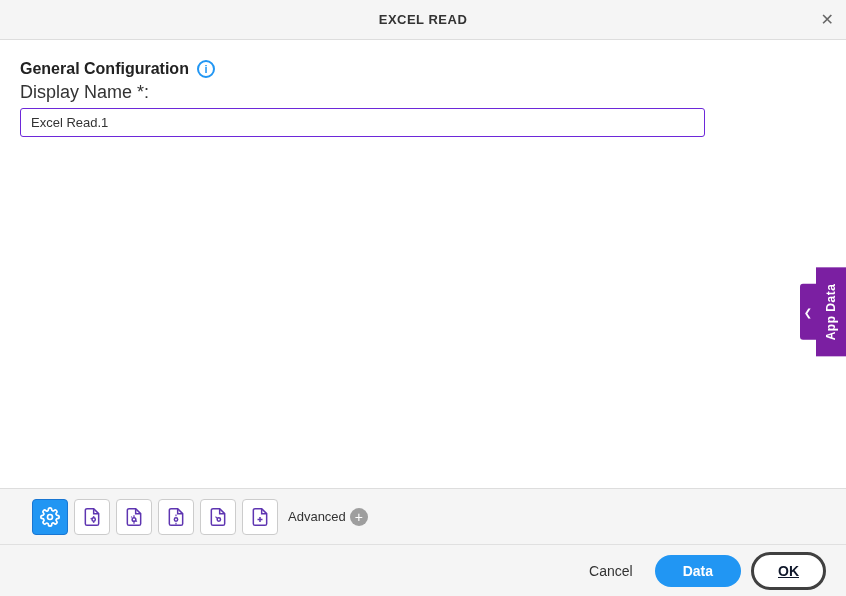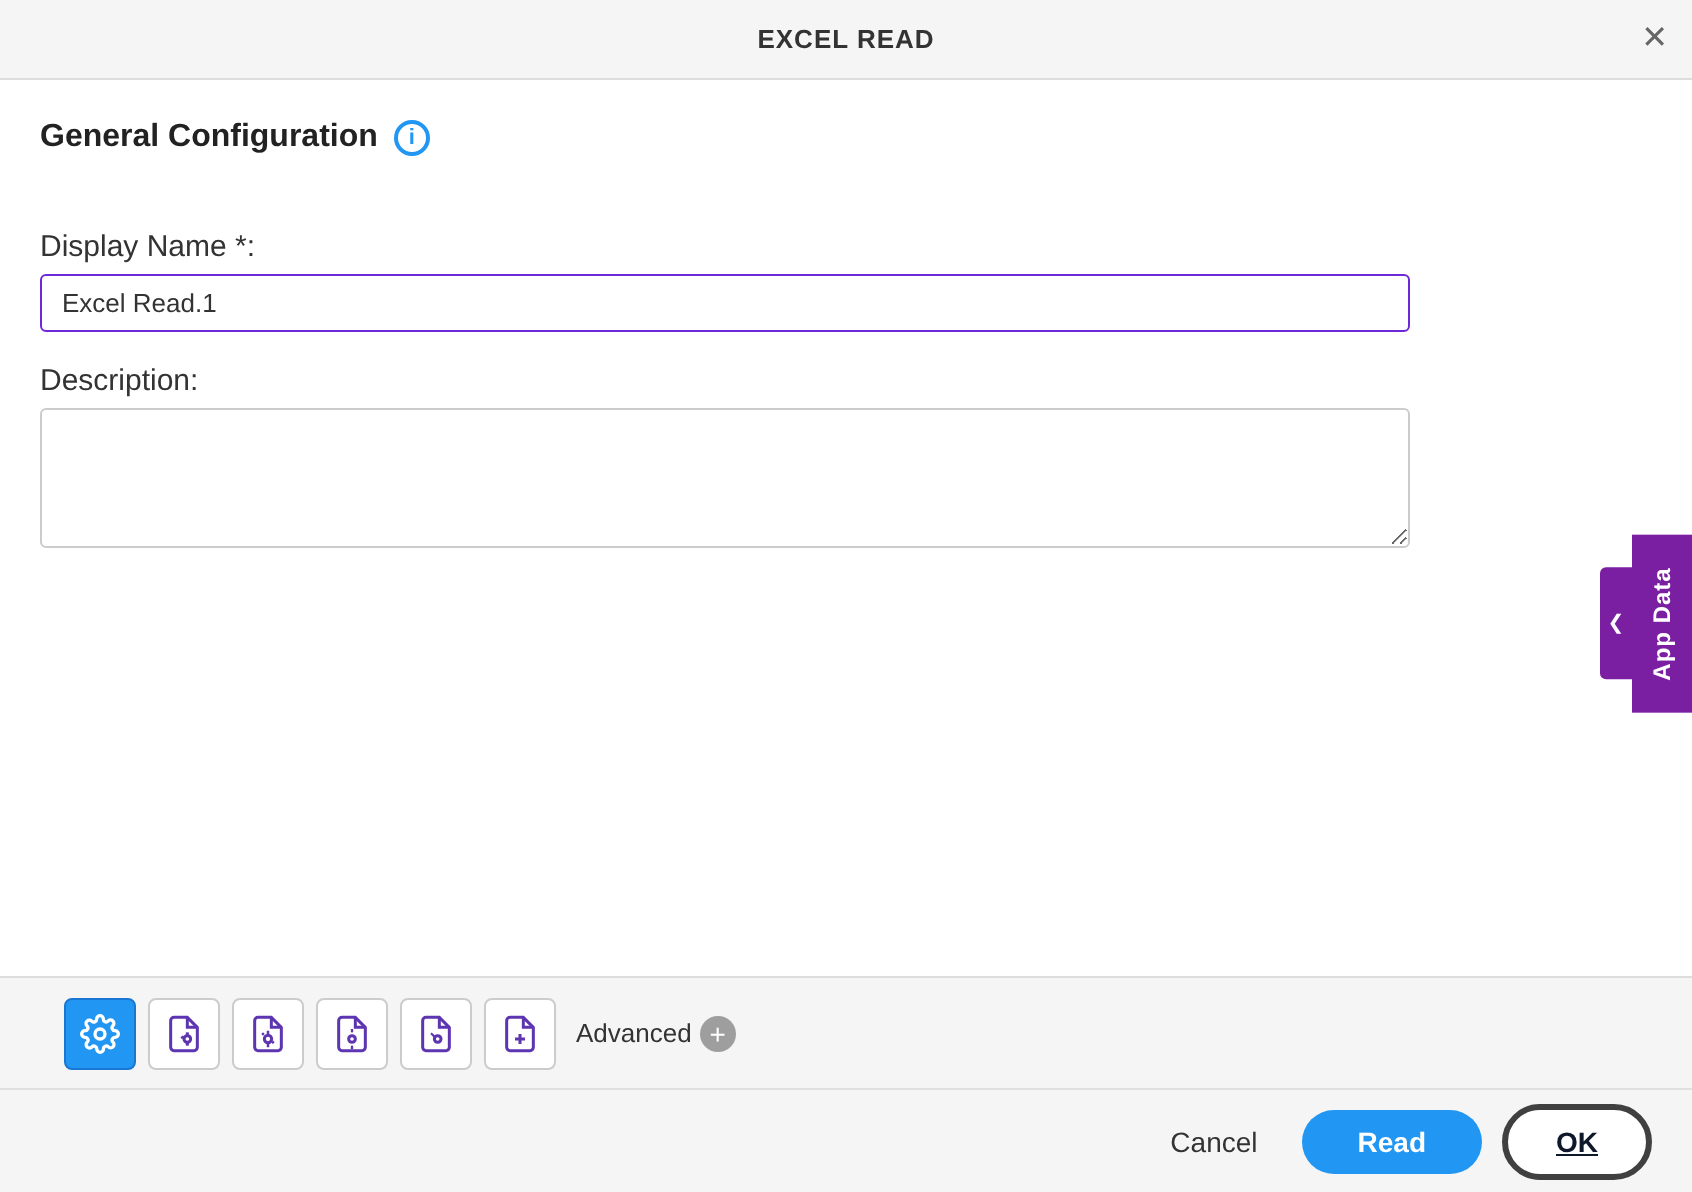--- a/index.html
+++ b/index.html
@@ -56,40 +56,40 @@
       padding: 20px 20px;
       overflow-y: auto;
       position: relative;
     }
     .section-title {
       font-size: 16px;
       font-weight: 700;
       color: #222;
       display: flex;
       gap: 8px;
-      margin-bottom: 37px;
+      margin-bottom: 4px;
     }
     .info-icon {
       width: 18px;
       height: 18px;
       border-radius: 50%;
       border: 2px solid #2196F3;
       color: #2196F3;
       font-size: 11px;
       font-weight: 700;
       display: inline-flex;
       align-items: center;
       justify-content: center;
       cursor: pointer;
     }
     .form-group {
       margin-bottom: 16px;
     }
     .form-label {
-      font-size: 15px;
+      font-size: 18px;
       color: #333;
       margin-bottom: 5px;
       display: block;
     }
     .form-input {
       width: 100%;
       max-width: 685px;
       border: 1px solid #6d28d9;
       border-radius: 3px;
       padding: 6px 10px;
@@ -231,24 +231,20 @@
       <div class="section-title">
         <span>General Configuration</span>
         <span class="info-icon">i</span>
       </div>
 
       <div class="form-group">
         <label class="form-label">Display Name *:</label>
         <input class="form-input" type="text" value="Excel Read.1" style="">
       </div>
 
-      <div class="form-group">
-        <label class="form-label">Description:</label>
-        <textarea class="form-textarea" style=""></textarea>
-      </div>
 
     </div>
 
     <div class="app-data-wrapper">
       <div style="position:absolute; right:0; top:50%; transform:translateY(-50%); display:flex; align-items:center;">
 
         <div style="background:#7B1FA2; width:16px; height:56px; display:flex; align-items:center; justify-content:center; cursor:pointer; border-radius:3px 0 0 3px; color:white; font-size:10px; z-index:10;">❮</div>
 
         <div style="background:#7B1FA2; color:white; writing-mode:vertical-lr; transform:rotate(180deg); padding:16px 8px; font-size:12px; font-weight:600; cursor:pointer; letter-spacing:0.5px; white-space:nowrap;">App Data</div>
       </div>
@@ -316,17 +312,17 @@
         <span>Advanced</span>
         <span class="advanced-plus">+</span>
       </button>
 
       <span class="spacer"></span>
     </div>
   </div>
 
   <div class="dialog-footer">
     <button class="btn-cancel">Cancel</button>
-    <button class="btn-next">Read</button>
+    <button class="btn-next">Data</button>
     <button class="btn-ok">OK</button>
   </div>
 
 </div>
 
 </body></html>

